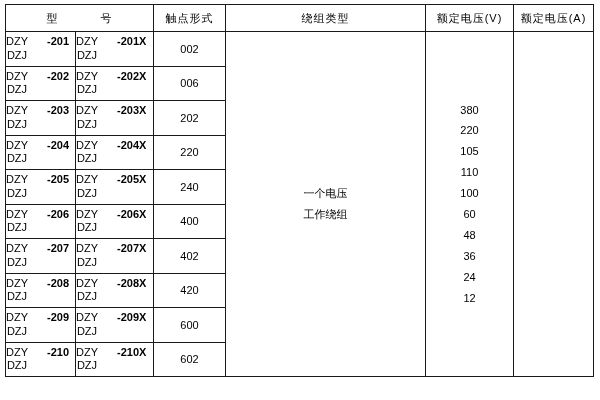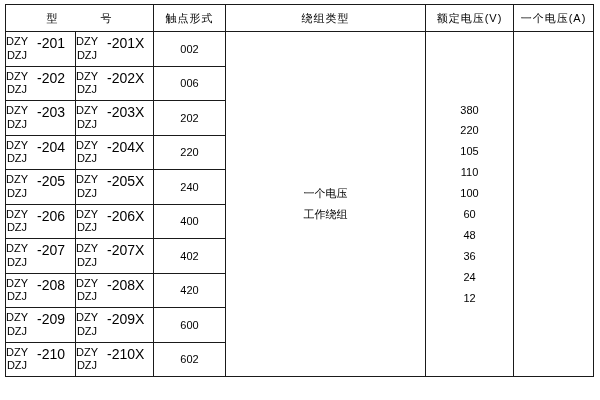--- a/index.html
+++ b/index.html
@@ -68,22 +68,23 @@
     display: flex;
     align-items: flex-start;
   }
   .prefixes {
     display: flex;
     flex-direction: column;
     line-height: 1.25;
   }
   .prefixes span { display: block; }
   .suffix {
-    margin-left: 9px;
-    font-size: 14px;
+    margin-left: 19px;
+    font-size: 11px;
+    font-weight: bold;
   }
   td.contact {
     font-size: 11.5px;
   }
   td.winding {
     font-size: 12px;
     line-height: 1.9;
   }
   td.winding .wline { display: block; }
   td.voltage {
@@ -109,21 +110,21 @@
       <col class="c-current">
     </colgroup>
     <thead>
       <tr>
         <th class="model-head" colspan="2">
           <span>型</span><span class="gap"></span><span>号</span>
         </th>
         <th>触点形式</th>
         <th>绕组类型</th>
         <th>额定电压(V)</th>
-        <th>一个电压(A)</th>
+        <th>额定电压(A)</th>
       </tr>
     </thead>
     <tbody>
       <tr>
         <td class="model">
           <div class="model-inner">
             <div class="prefixes">
               <span>DZY</span>
               <span>DZJ</span>
             </div>

